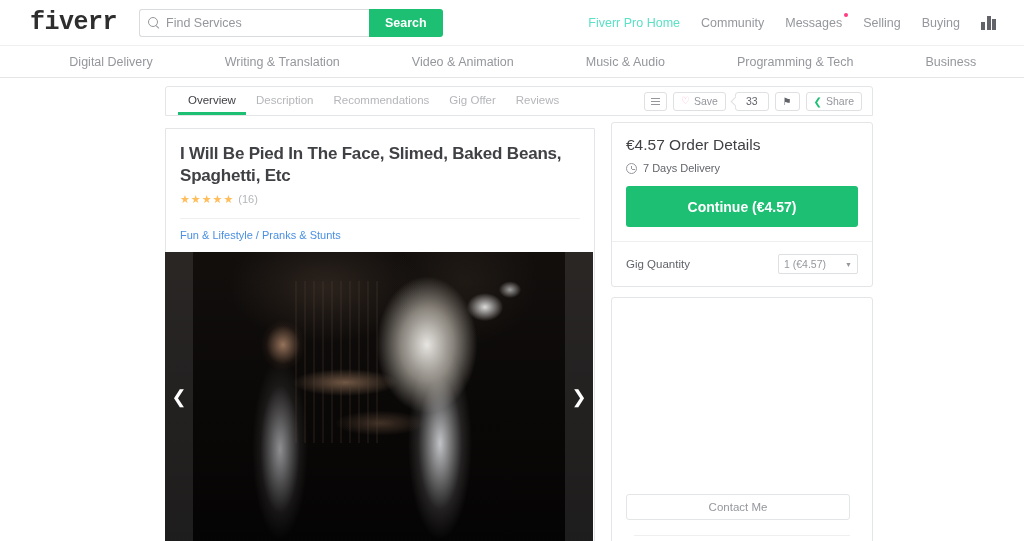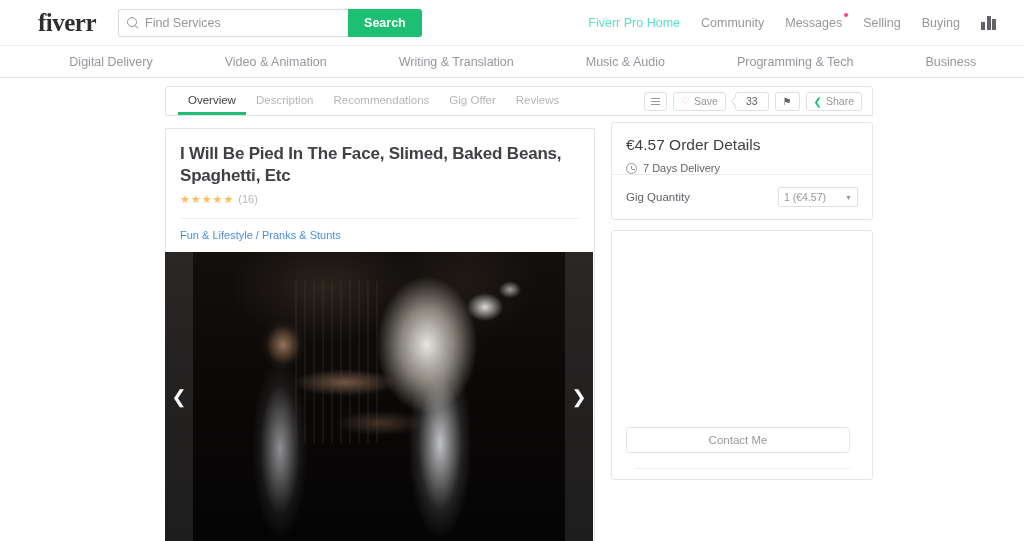--- a/index.html
+++ b/index.html
@@ -15,22 +15,22 @@
   
   .top-header {
     height: 45px;
     width: 100%;
     background: #ffffff;
     display: flex;
     align-items: center;
     position: relative;
   }
   .logo {
-    margin-left: 38px;
-    font-family: Liberation Serif, serif;
+    margin-left: 30px;
+    font-family: Liberation Mono, monospace;
     font-size: 25px;
     font-weight: bold;
     color: #2e2e2e;
     letter-spacing: -0.5px;
     line-height: 1;
   }
   .search-wrap {
     margin-left: 22px;
     display: flex;
     align-items: stretch;
@@ -450,22 +450,22 @@
         <i></i>
         <i></i>
         <i></i>
       </span>
   </div>
 </div>
 
 <div class="cat-nav">
   <a href="#">Graphics &amp; Design</a>
   <a href="#">Digital Delivery</a>
+  <a href="#">Writing &amp; Translation</a>
   <a href="#">Video &amp; Animation</a>
-  <a href="#">Writing &amp; Translation</a>
   <a href="#">Music &amp; Audio</a>
   <a href="#">Programming &amp; Tech</a>
   <a href="#">Business</a>
   <a href="#">Fun &amp; Lifestyle</a>
 </div>
 
 <div style="padding-left:165px;padding-top:8px;">
   <div class="tabbar">
     <div class="tabs">
       <a href="#" class="tab active">Overview</a>
@@ -528,20 +528,21 @@
       <div class="order-head">
         <div class="order-title">
           <span>€4.57</span>
           <span>Order Details</span>
         </div>
         <div class="delivery">
           <span class="clock-icon"></span>
           <span>7 Days Delivery</span>
         </div>
       </div>
+      <button class="continue-btn">Continue (€4.57)</button>
       <div class="qty-row">
         <span class="qty-label">Gig Quantity</span>
         <div class="qty-select">
           <span>1 (€4.57)</span>
           <span class="caret">▼</span>
         </div>
       </div>
     </div>
 
     <div class="seller-card">

